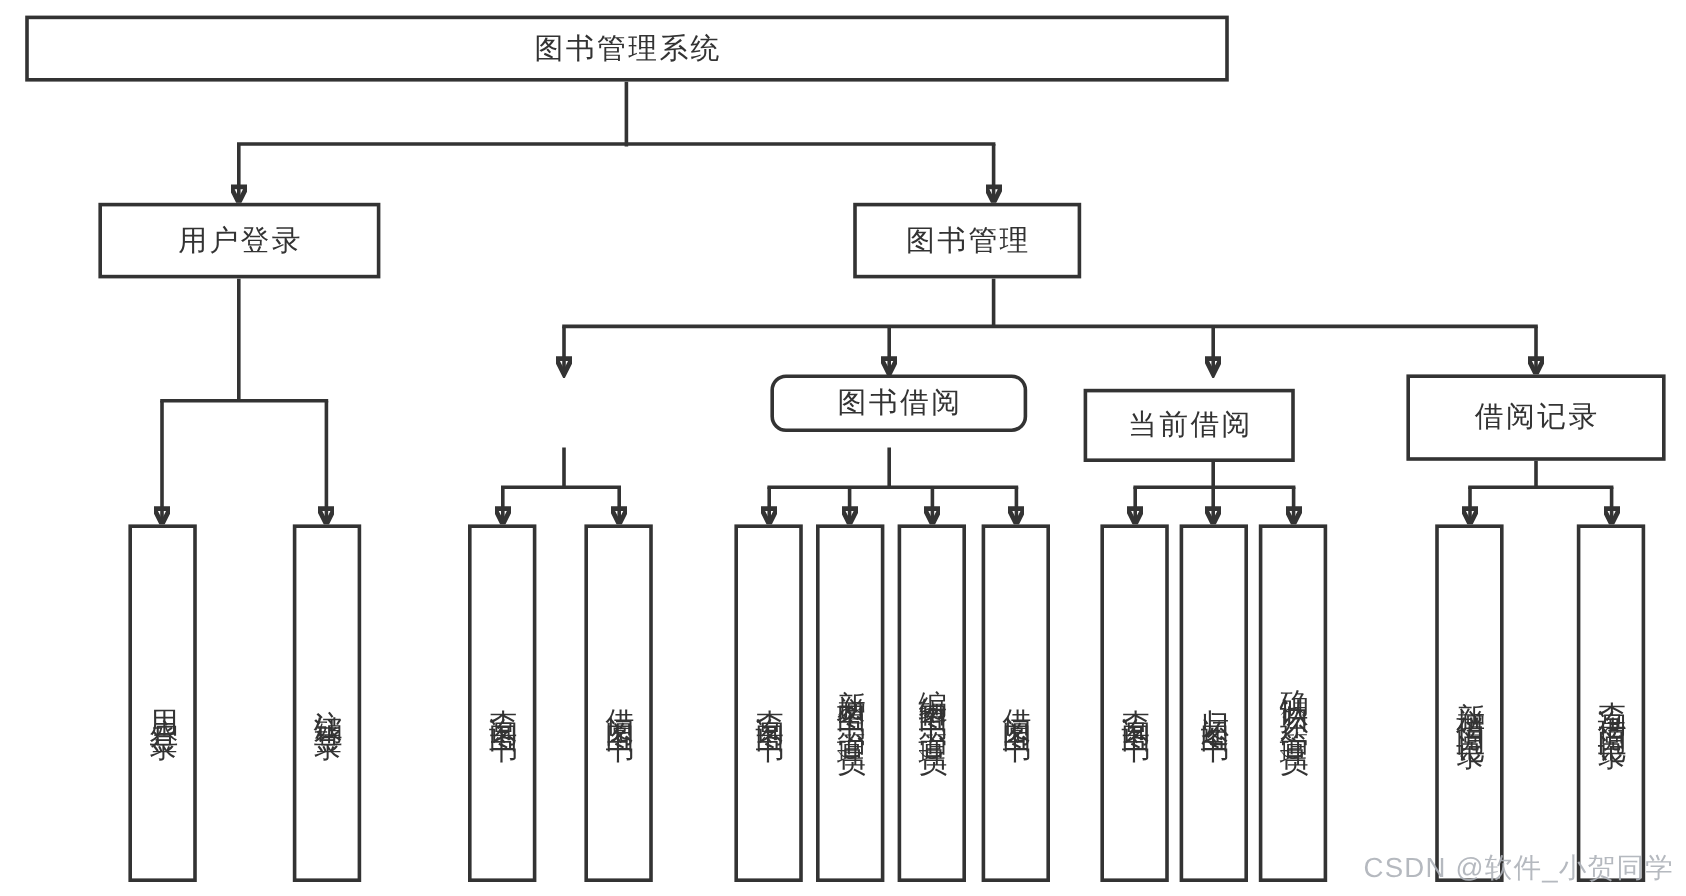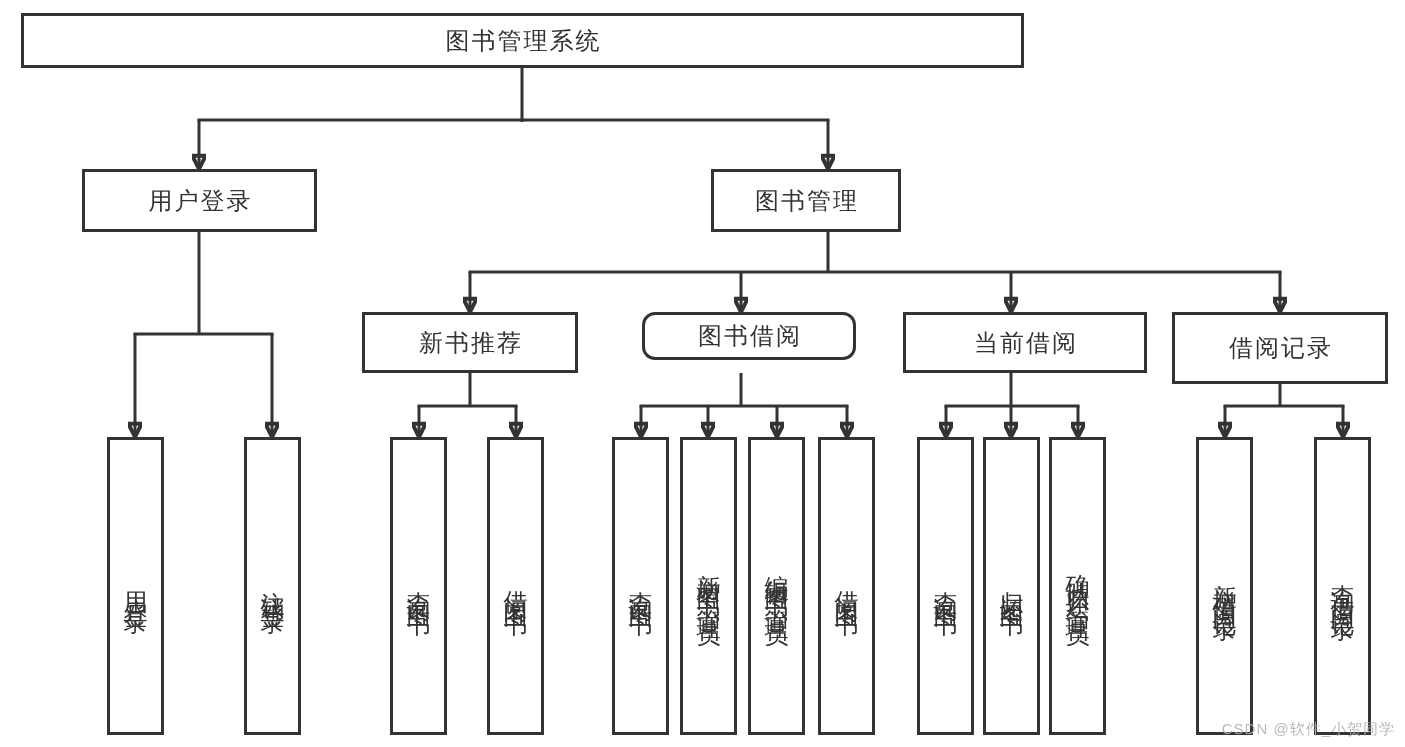--- a/index.html
+++ b/index.html
@@ -34,21 +34,21 @@
   .leaf .lbl{
     writing-mode:vertical-rl;
     text-orientation:mixed;
     letter-spacing:7px;
     text-indent:0;
     line-height:1;
     white-space:nowrap;
   }
   .watermark{
     position:absolute;right:10px;bottom:8px;z-index:3;
-    font-size:15px;letter-spacing:1px;
+    font-size:23px;letter-spacing:1px;
     color:var(--watermark);
     opacity:.9;
   }
 </style>
 </head>
 <body>
 
 <div class="canvas">
 
   <svg class="connector-layer" width="1405" height="747" viewBox="0 0 1405 747" xmlns="http://www.w3.org/2000/svg" aria-hidden="true">
@@ -98,27 +98,24 @@
     <span class="lbl">图书管理系统</span>
   </div>
 
   <div class="node" style="left:82px;top:169px;width:235px;height:63px;">
     <span class="lbl">用户登录</span>
   </div>
   <div class="node" style="left:711px;top:169px;width:190px;height:63px;">
     <span class="lbl">图书管理</span>
   </div>
 
-  <div class="node" style="left:362px;top:312px;width:216px;height:61px;">
-    <span class="lbl">新书推荐</span>
-  </div>
   <div class="node" style="left:642px;top:312px;width:214px;height:48px;border-radius:13px;">
     <span class="lbl">图书借阅</span>
   </div>
-  <div class="node" style="left:903px;top:312px;width:244px;height:61px;">
+  <div class="node" style="left:903px;top:324px;width:176px;height:61px;">
     <span class="lbl">当前借阅</span>
   </div>
   <div class="node" style="left:1172px;top:312px;width:216px;height:72px;">
     <span class="lbl">借阅记录</span>
   </div>
 
   <div class="node leaf" style="left:107px;">
     <span class="lbl">用户登录</span>
   </div>
   <div class="node leaf" style="left:244px;">

